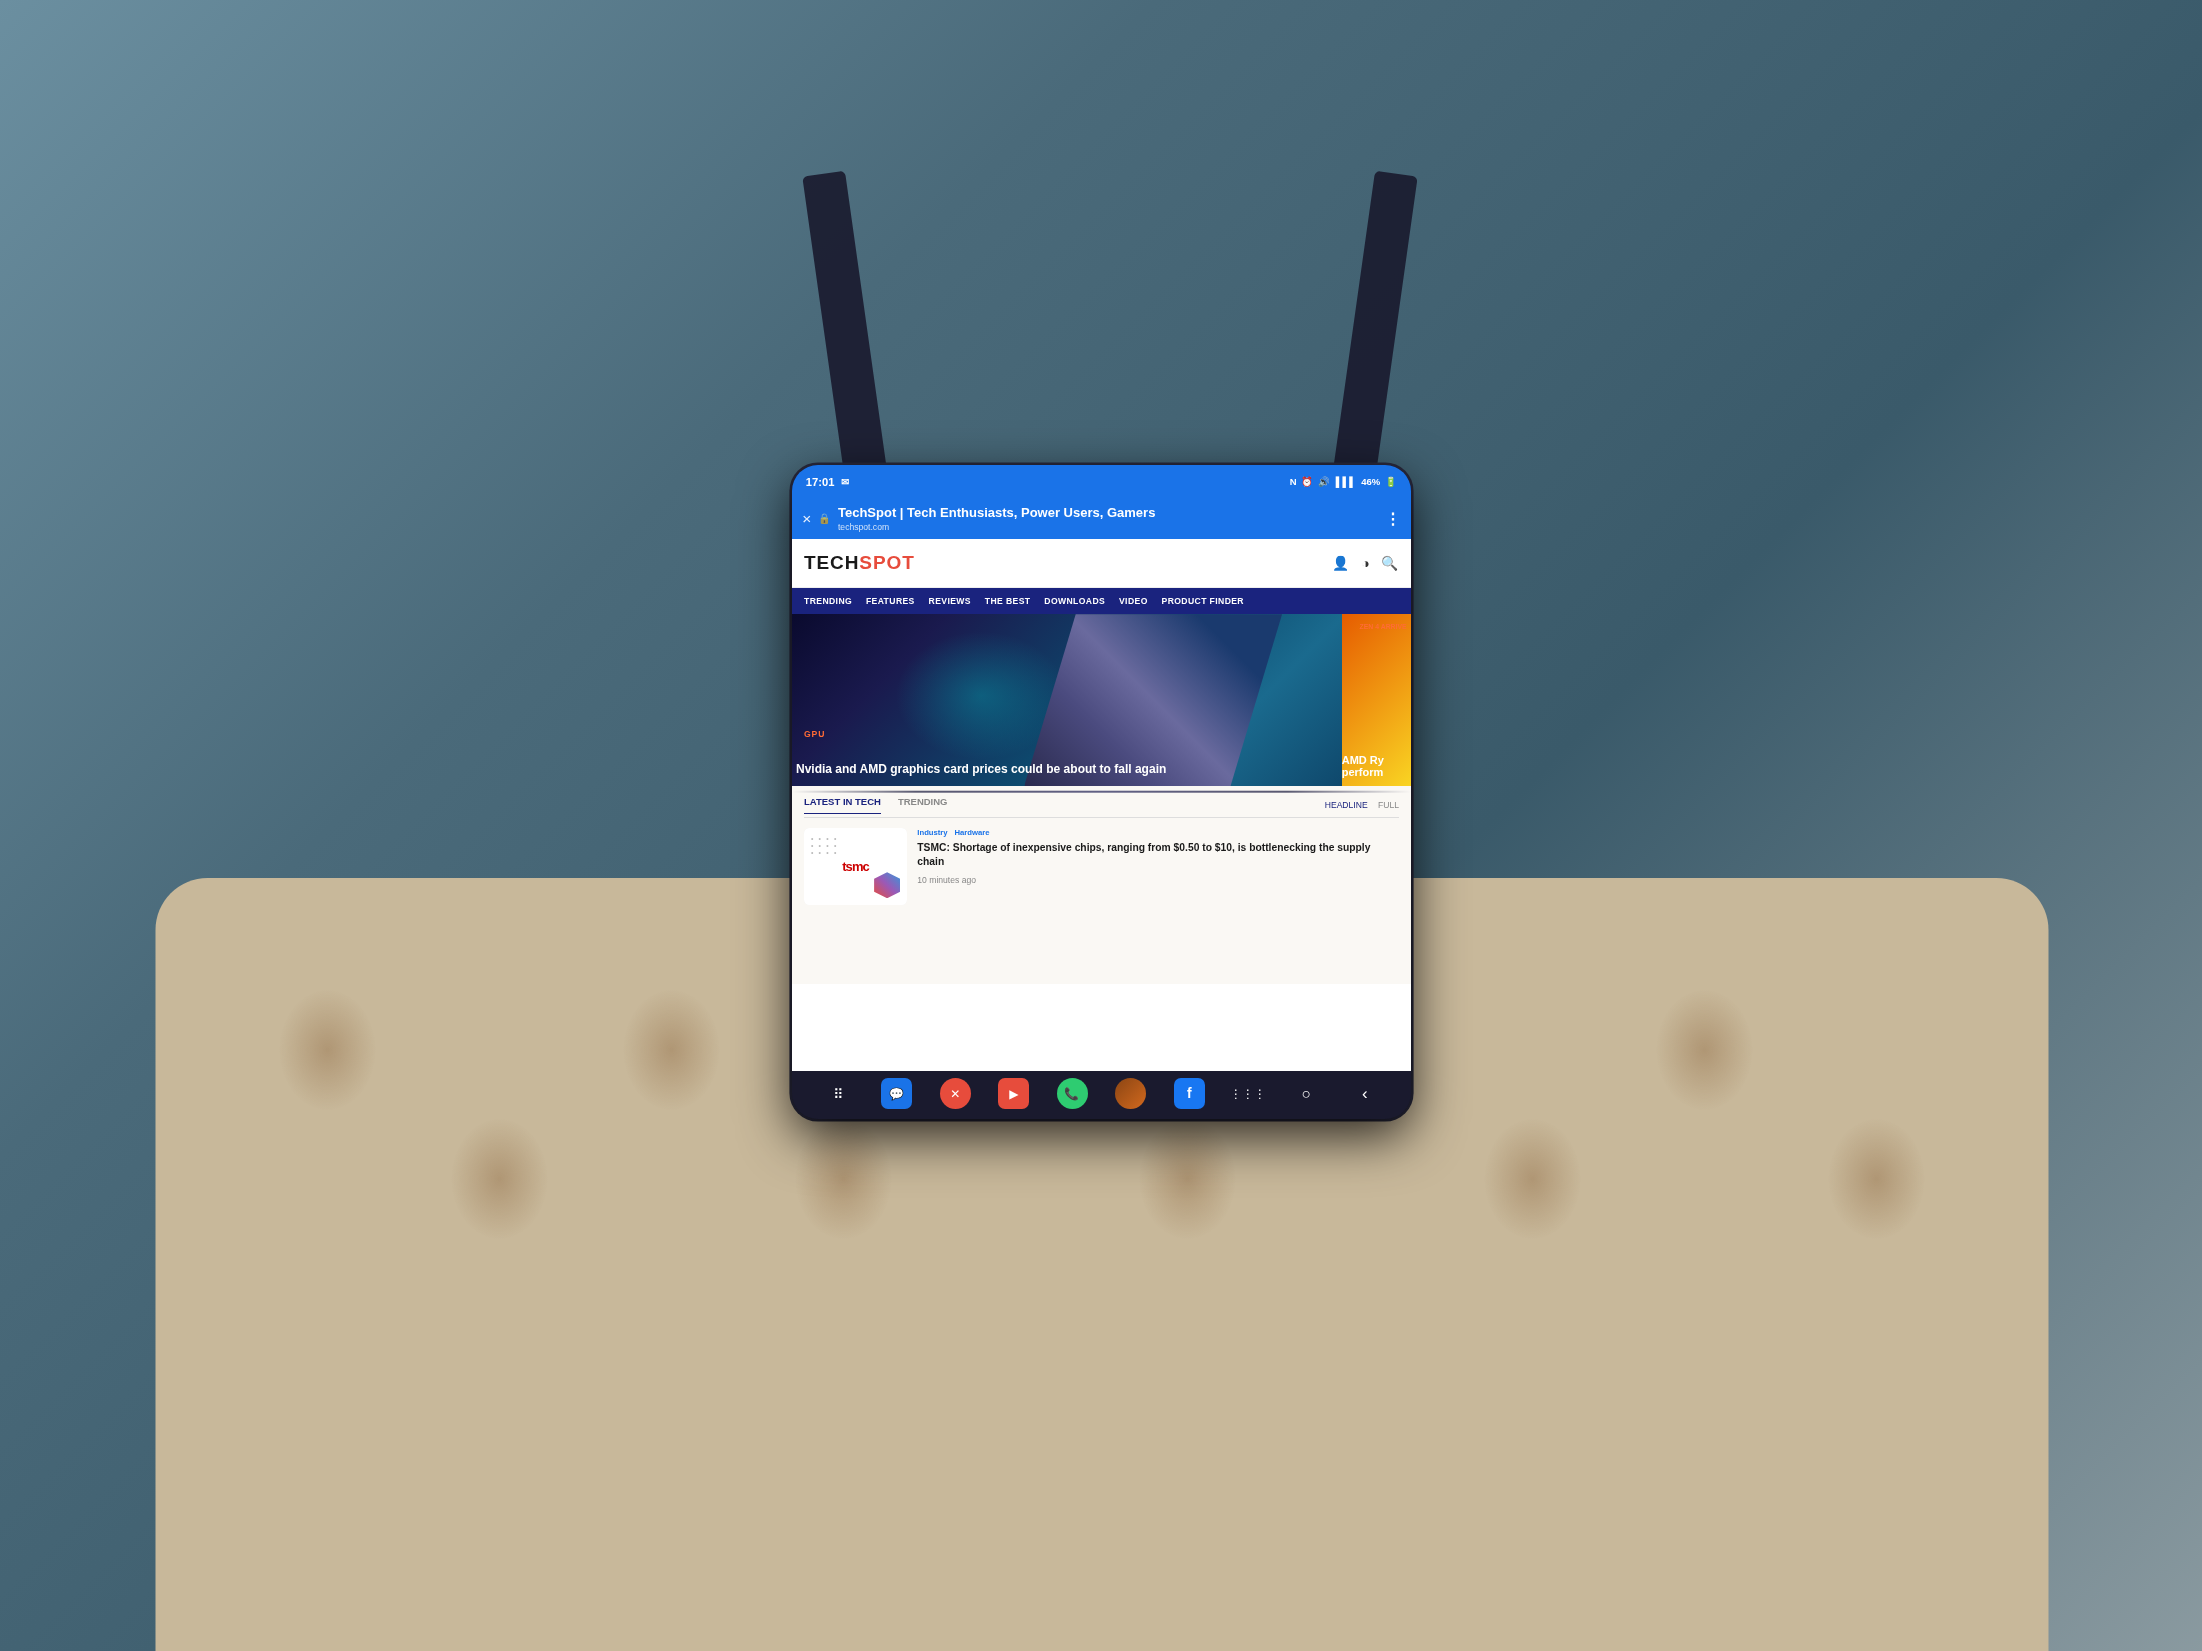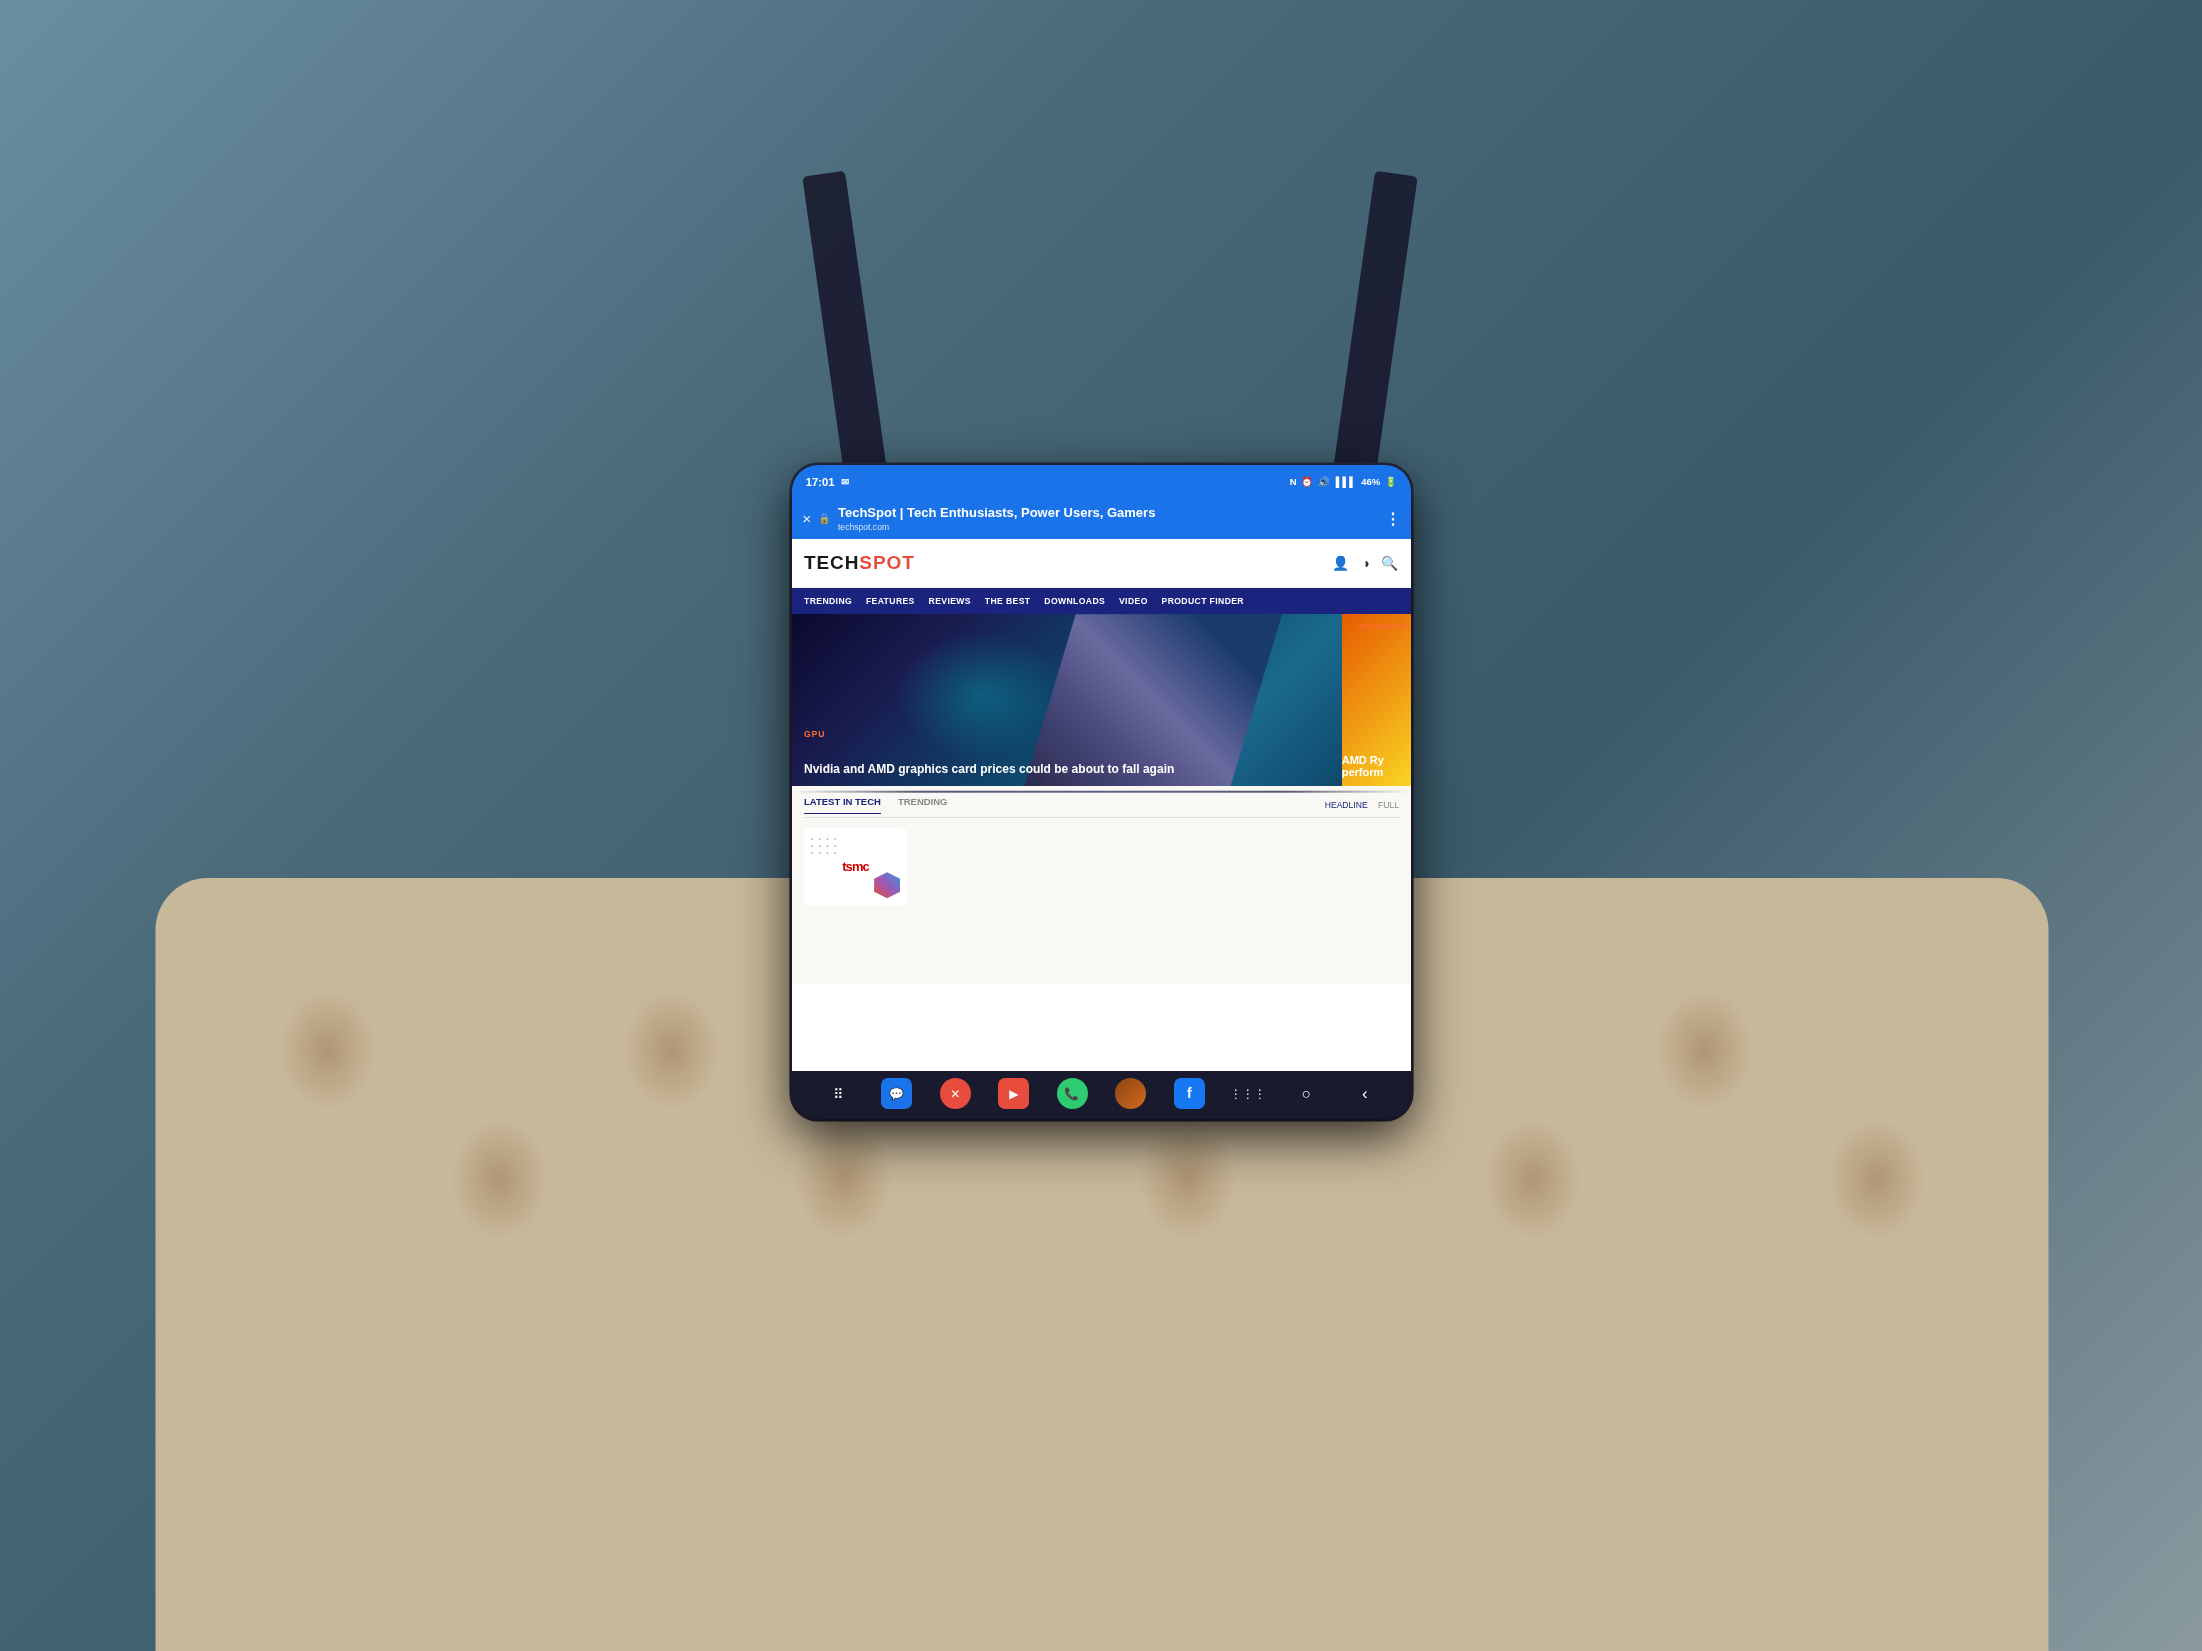--- a/index.html
+++ b/index.html
@@ -246,21 +246,21 @@
       left: 12px;
       color: #ff6b35;
       font-size: 8.6px;
       font-weight: bold;
       letter-spacing: 0.9px;
     }
 
     .hero-title {
       position: absolute;
       bottom: 8.6px;
-      left: 12px;
+      left: 4px;
       right: 73px;
       color: white;
       font-size: 12px;
       font-weight: bold;
       line-height: 1.3;
     }
 
     .zen4-badge {
       position: absolute;
       top: 8.6px;
@@ -556,20 +556,28 @@
 
         <div class="article-item">
           <div class="article-thumb">
             <div class="tsmc-thumb">
               <div class="tsmc-logo">tsmc</div>
               <div class="chip-graphic"></div>
 
               <div style="position:absolute; top:6.9px; left:6.9px; font-size:6.9px; color:#bbb; letter-spacing:1.7px;">• • • •<br>• • • •<br>• • • •</div>
             </div>
           </div>
+          <div class="article-info">
+            <div class="article-cats">
+              <span class="article-cat">Industry</span>
+              <span class="article-cat">Hardware</span>
+            </div>
+            <div class="article-title">TSMC: Shortage of inexpensive chips, ranging from $0.50 to $10, is bottlenecking the supply chain</div>
+            <div class="article-time">10 minutes ago</div>
+          </div>
         </div>
 
       </div>
 
     </div>
 
     <div class="hinge-line"></div>
 
     <div class="android-nav">
       <div class="nav-app-icon nav-grid">⠿</div>

